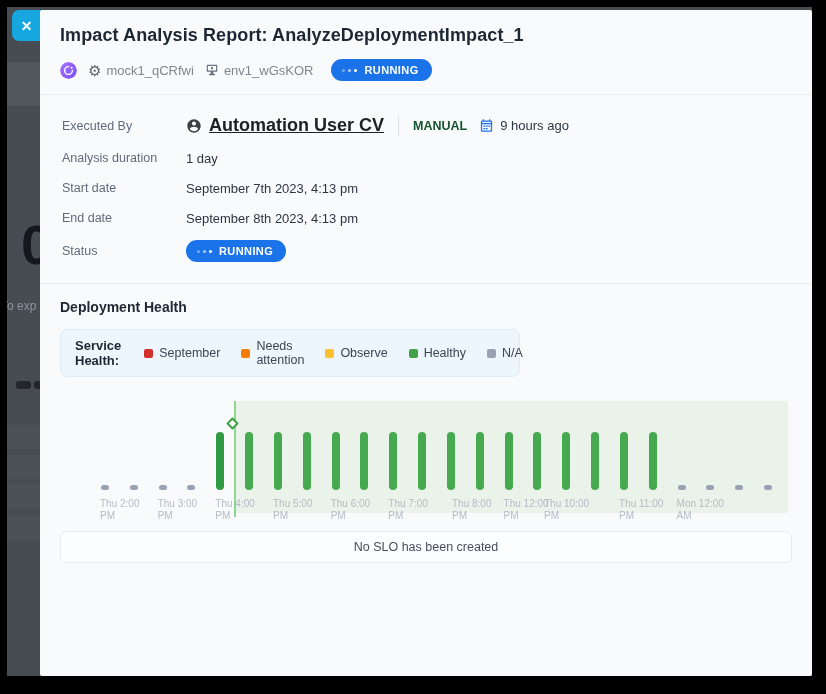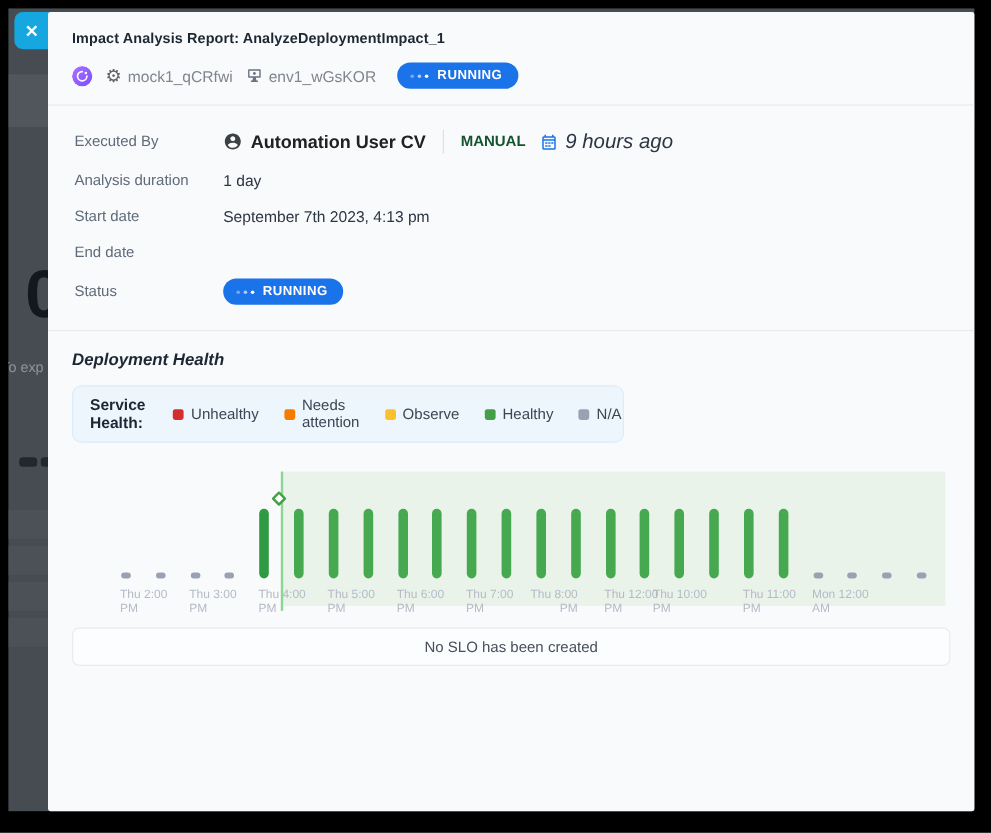--- a/index.html
+++ b/index.html
@@ -24,21 +24,21 @@
     display:flex; align-items:center; justify-content:center;
     font-size:14px; font-weight:700; color:#fff;
   }
 
   
   .modal {
     position:absolute; left:40px; top:10px; width:772px; height:666px;
     background:#f9fafc; border-radius:2px; overflow:hidden;
   }
   .modal-header { padding:15px 20px 13px; border-bottom:1px solid #e8ebef; }
-  .modal-title { font-size:12px; font-weight:700; color:#1d2733; letter-spacing:.1px; }
+  .modal-title { font-size:18px; font-weight:700; color:#1d2733; letter-spacing:.1px; }
   .meta-row { display:flex; align-items:center; margin-top:13px; gap:11px; }
   .meta-chip { display:flex; align-items:center; gap:5px; font-size:13px; color:#80868e; cursor:pointer; }
   .gear-glyph { font-size:15px; color:#5f6368; line-height:1; }
   .avatar { width:17px; height:17px; border-radius:50%; display:block; }
 
   .badge {
     display:inline-flex; align-items:center; gap:7px;
     color:#fff; font-size:11px; font-weight:700; letter-spacing:.4px;
     border-radius:13px; padding:5px 13px 5px 11px;
   }
@@ -46,28 +46,28 @@
   .dots i { width:3px; height:3px; border-radius:50%; background:#fff; display:block; }
   .dots i:nth-child(1){ opacity:.4; }
   .dots i:nth-child(2){ opacity:.65; }
 
   
   .details-section { padding:13px 20px 14px; border-bottom:1px solid #e8ebef; }
   .section-heading { font-size:16px; font-weight:700; color:#1d2733; margin-bottom:10px; }
   .detail-row { display:flex; align-items:center; padding:7px 2px; min-height:30px; }
   .detail-label { width:124px; flex:none; font-size:12.5px; color:#5f6b7a; }
   .detail-value { font-size:13px; color:#2c3643; display:flex; align-items:center; }
-  .exec-user { display:flex; align-items:center; gap:7px; font-size:15px; font-weight:700; color:#202124; }
+  .exec-user { display:flex; align-items:center; gap:7px; font-size:18px; font-weight:700; color:#202124;text-decoration:underline; }
   .vsep { width:1px; height:20px; background:#dde1e6; margin:0 14px; }
   .manual { font-size:12.5px; font-weight:700; color:#14532d; margin-right:12px; }
-  .exec-time { display:flex; align-items:center; gap:6px; font-size:17px; color:#2c3643;font-style:italic; }
+  .exec-time { display:flex; align-items:flex-end; gap:6px; font-size:13px; color:#2c3643; }
 
   
   .dh-section { padding:15px 20px 0; }
-  .dh-heading { font-size:14px; font-weight:700; color:#1d2733;font-style:italic; }
+  .dh-heading { font-size:14px; font-weight:700; color:#1d2733; }
   .dh-subtitle { font-size:12.5px; color:#3c4552; margin-top:7px; }
   .legend-bar {
     margin-top:14px; width:460px; display:flex; align-items:center;
     background:#edf6fd; border:1px solid #dcecf8; border-radius:8px;
     padding:8px 14px; gap:21px;
   }
   .legend-title { font-size:13px; font-weight:700; color:#1d2733; margin-right:2px; }
   .legend-item { display:flex; align-items:center; gap:6px; font-size:12.5px; color:#3c4552; }
   .legend-swatch { width:9px; height:9px; border-radius:2px; flex:none; }
 
@@ -173,20 +173,21 @@
       <div class="detail-value">1 day</div>
     </div>
 
     <div class="detail-row">
       <div class="detail-label">Start date</div>
       <div class="detail-value">September 7th 2023, 4:13 pm</div>
     </div>
 
     <div class="detail-row">
       <div class="detail-label">End date</div>
+      <div class="detail-value">September 8th 2023, 4:13 pm</div>
     </div>
 
     <div class="detail-row">
       <div class="detail-label">Status</div>
       <div class="detail-value">
         <span class="badge" style="background:#1a73e8;">
           <span class="dots">
               <i></i>
               <i></i>
               <i></i>
@@ -198,21 +199,21 @@
   </div>
 
   <div class="dh-section">
     <div class="dh-heading">Deployment Health</div>
 
     <div class="legend-bar">
       <span class="legend-title">Service Health:</span>
 
     <span class="legend-item">
           <span class="legend-swatch" style="background: rgb(211, 47, 47);"></span>
-          <span>Unhealthy</span>
+          <span>September</span>
         </span>
         <span class="legend-item">
           <span class="legend-swatch" style="background: rgb(245, 124, 0);"></span>
           <span>Needs attention</span>
         </span>
         <span class="legend-item">
           <span class="legend-swatch" style="background: rgb(251, 192, 45);"></span>
           <span>Observe</span>
         </span>
         <span class="legend-item">
@@ -260,21 +261,21 @@
           <div>PM</div>
         </div>
         <div class="bar" title="Thu 6:30 PM — Healthy" style="left: 300.47px; top: 47px; width: 8px; height: 58px; background: rgb(70, 168, 79);"></div>
         <div class="bar" title="Thu 7:00 PM — Healthy" style="left: 329.3px; top: 47px; width: 8px; height: 58px; background: rgb(70, 168, 79);"></div>
         <div class="tick" style="left: 328.3px;">
           <div>Thu 7:00</div>
           <div>PM</div>
         </div>
         <div class="bar" title="Thu 7:30 PM — Healthy" style="left: 358.13px; top: 47px; width: 8px; height: 58px; background: rgb(70, 168, 79);"></div>
         <div class="bar" title="Thu 8:00 PM — Healthy" style="left: 386.96px; top: 47px; width: 8px; height: 58px; background: rgb(70, 168, 79);"></div>
-        <div class="tick" style="left: 382px; text-align: right;">
+        <div class="tick" style="left: 392px;">
           <div>Thu 8:00</div>
           <div>PM</div>
         </div>
         <div class="bar" title="Thu 8:30 PM — Healthy" style="left: 415.79px; top: 47px; width: 8px; height: 58px; background: rgb(70, 168, 79);"></div>
         <div class="bar" title="Thu 9:00 PM — Healthy" style="left: 444.62px; top: 47px; width: 8px; height: 58px; background: rgb(70, 168, 79);"></div>
         <div class="tick" style="left: 443.62px;">
           <div>Thu 12:00</div>
           <div>PM</div>
         </div>
         <div class="bar" title="Thu 9:30 PM — Healthy" style="left: 473.45px; top: 47px; width: 8px; height: 58px; background: rgb(70, 168, 79);"></div>

